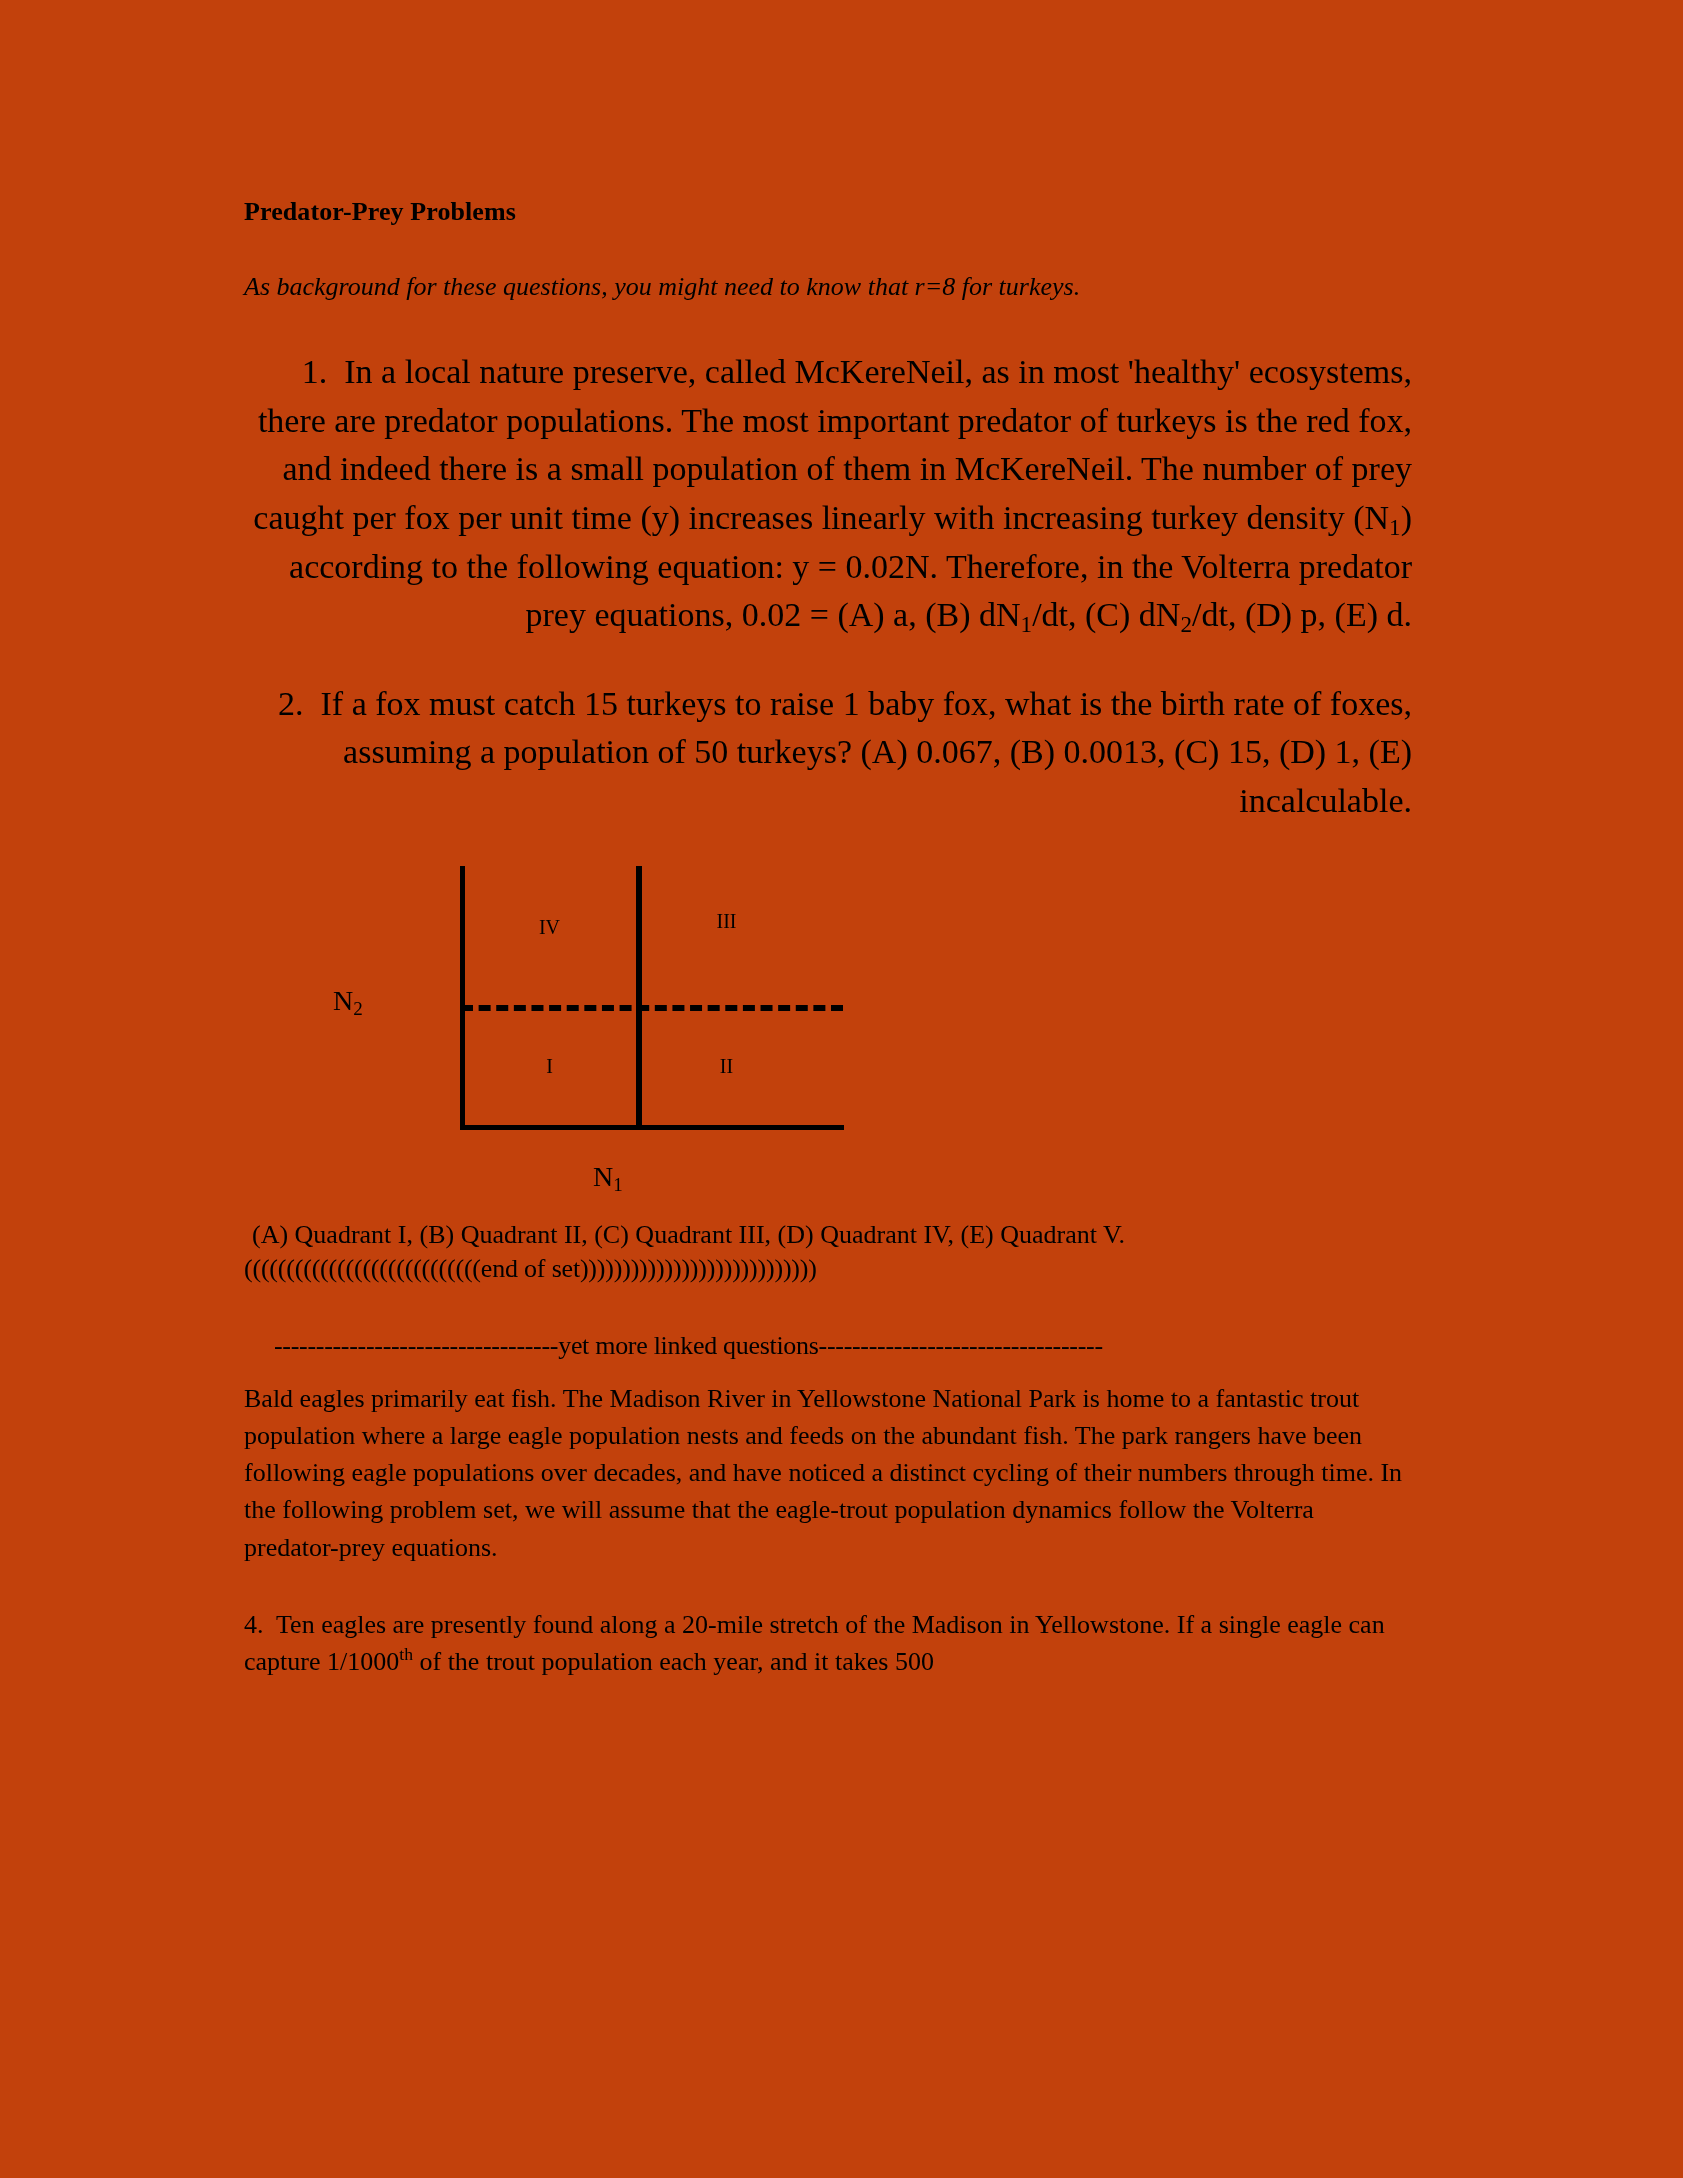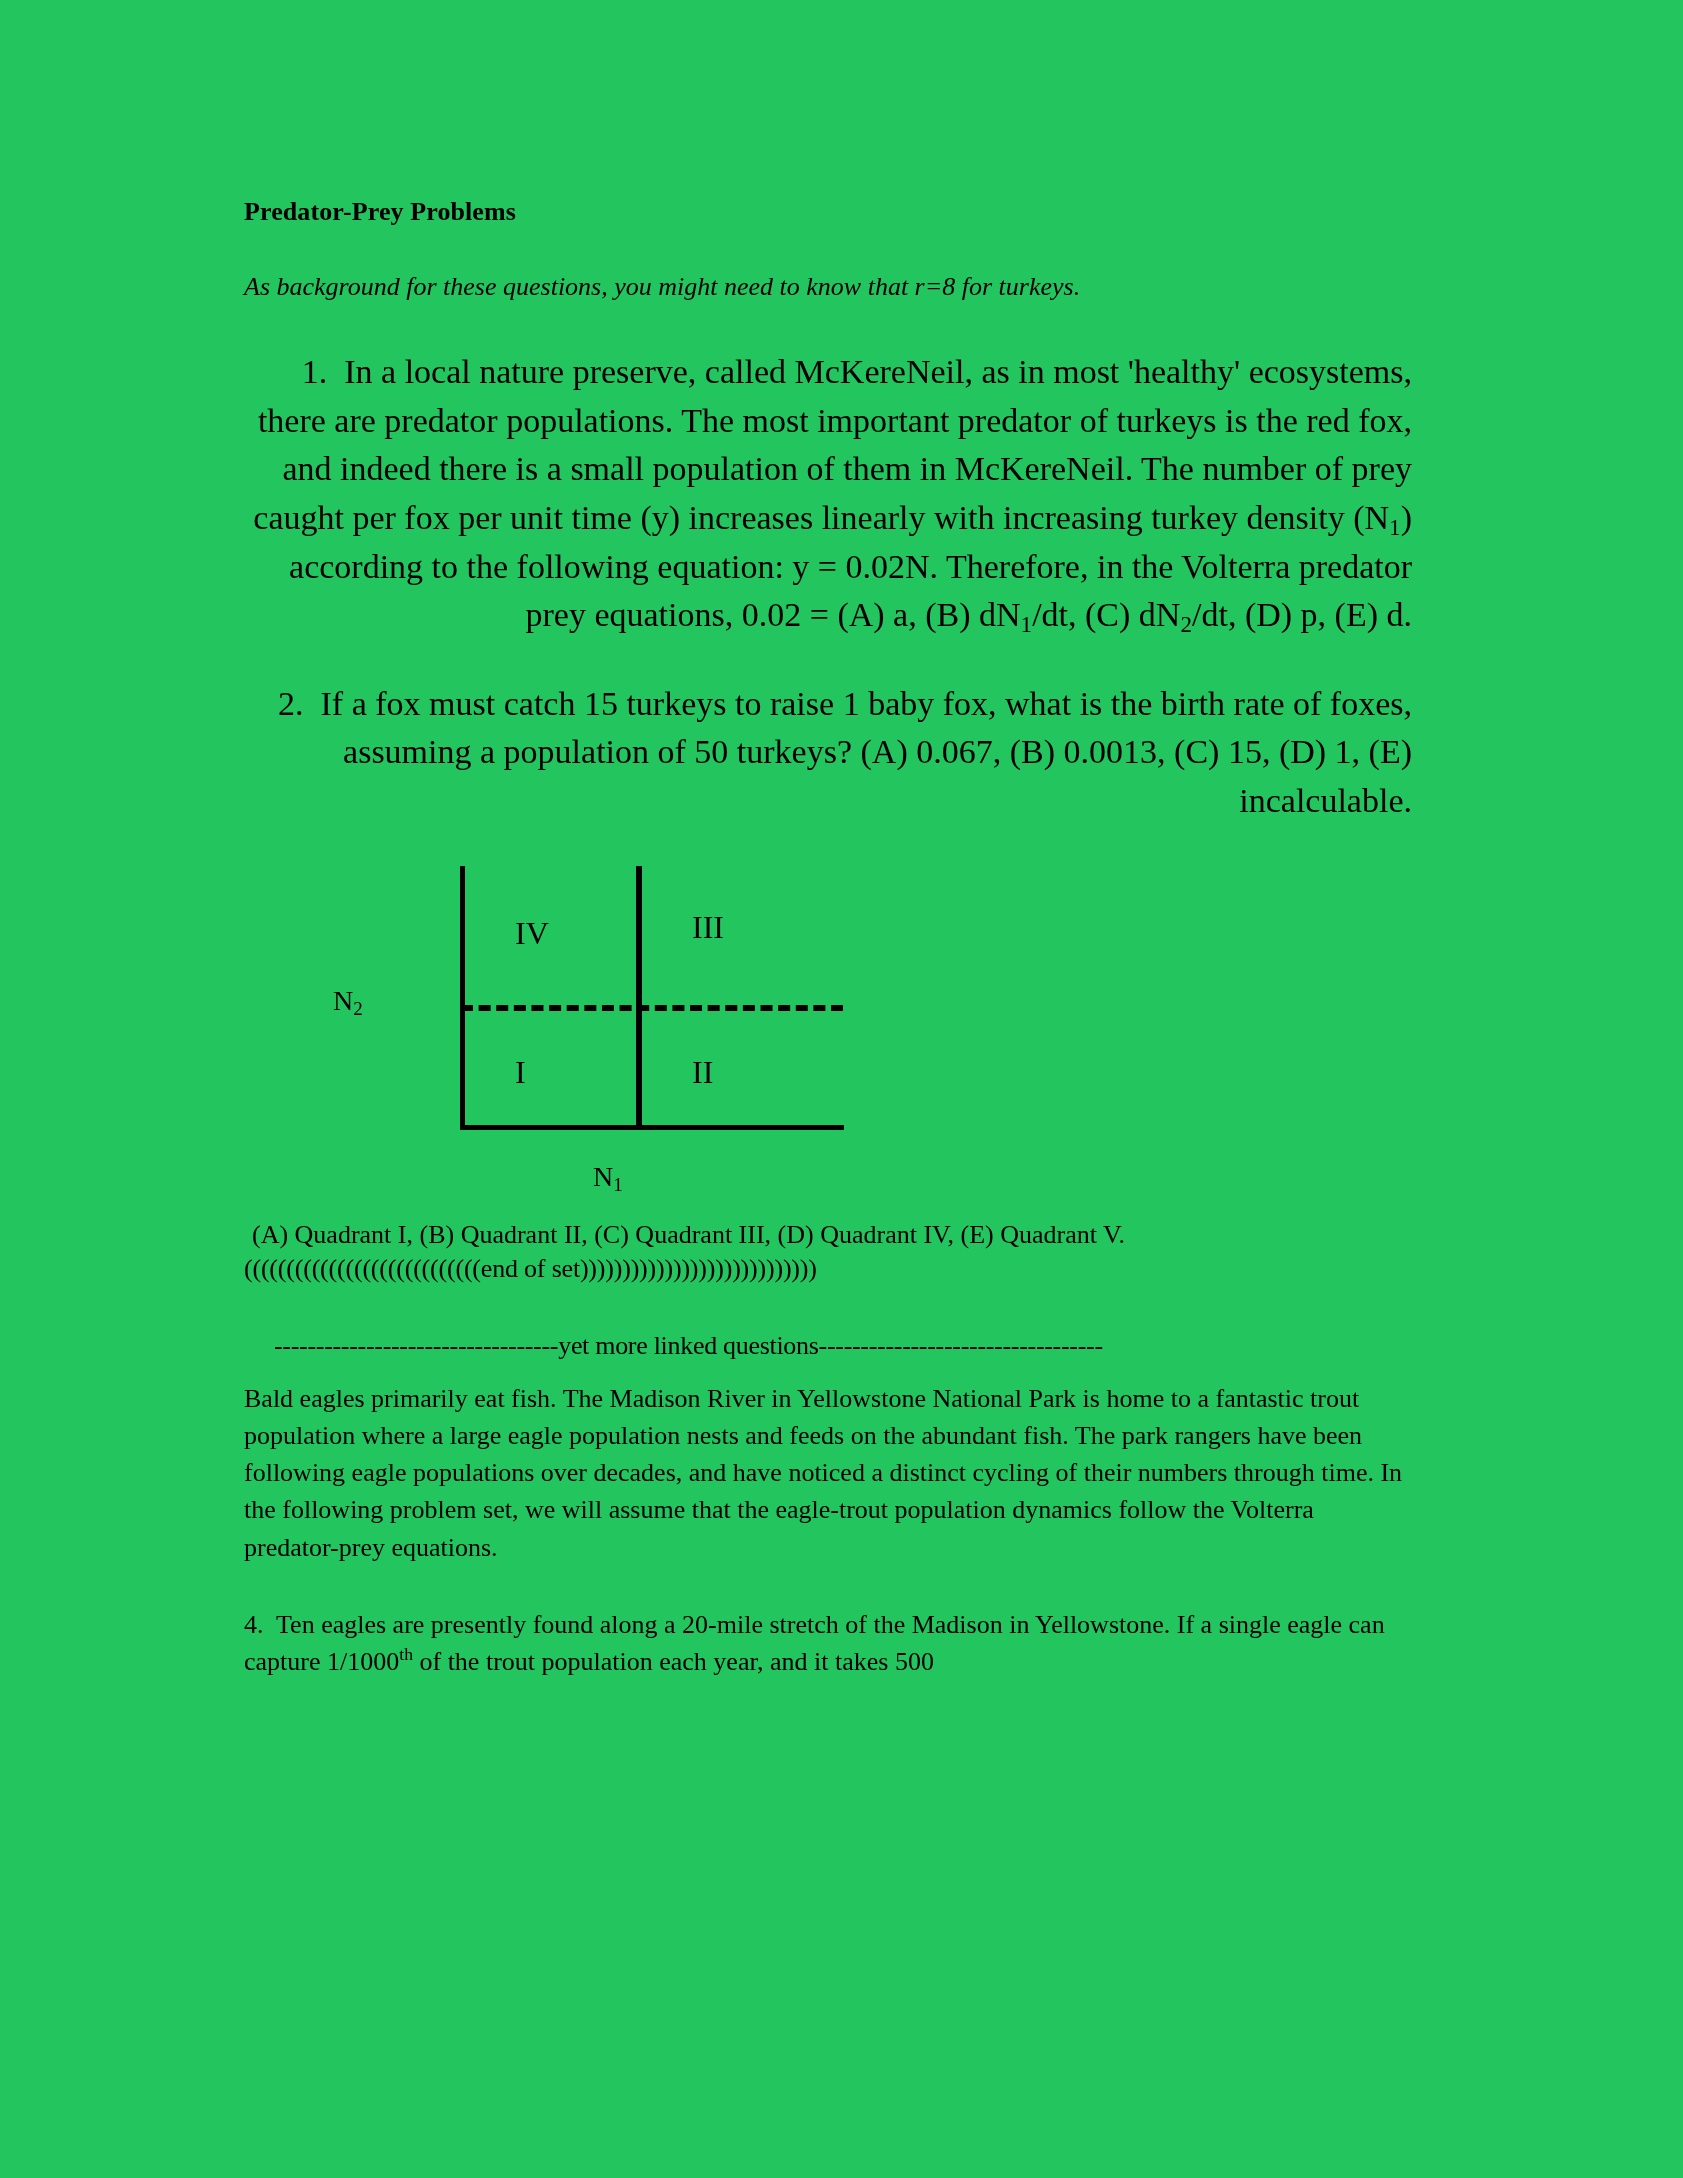--- a/index.html
+++ b/index.html
@@ -12,21 +12,21 @@
     width: 1683px;
     height: 2178px;
     font-family: "Liberation Serif", "DejaVu Serif", serif;
     color: #000000;
     -webkit-font-smoothing: antialiased;
   }
   .page {
     position: relative;
     width: 1683px;
     height: 2178px;
-    background: #22c55e;
+    background: #c2410c;
     overflow: hidden;
   }
   .content {
     position: absolute;
     left: 244px;
     top: 194px;
     width: 1168px;
   }
 
   .doc-title {
@@ -111,23 +111,23 @@
   .divider-h {
     position: absolute;
     left: 140px;
     top: 139px;
     width: 382px;
     height: 0px;
     border-top: 6px dashed #000;
   }
   .quad-label {
     position: absolute;
-    font-size: 32px;
+    font-size: 20px;
     line-height: 1;
-    text-align: left;
+    text-align: center;
     width: 69px;
   }
   .q-iv { left: 194px; top: 51px; }
   .q-iii { left: 371px; top: 45px; }
   .q-i  { left: 194px; top: 190px; }
   .q-ii { left: 371px; top: 190px; }
 
   .axis-label-y {
     position: absolute;
     left: 12px;

